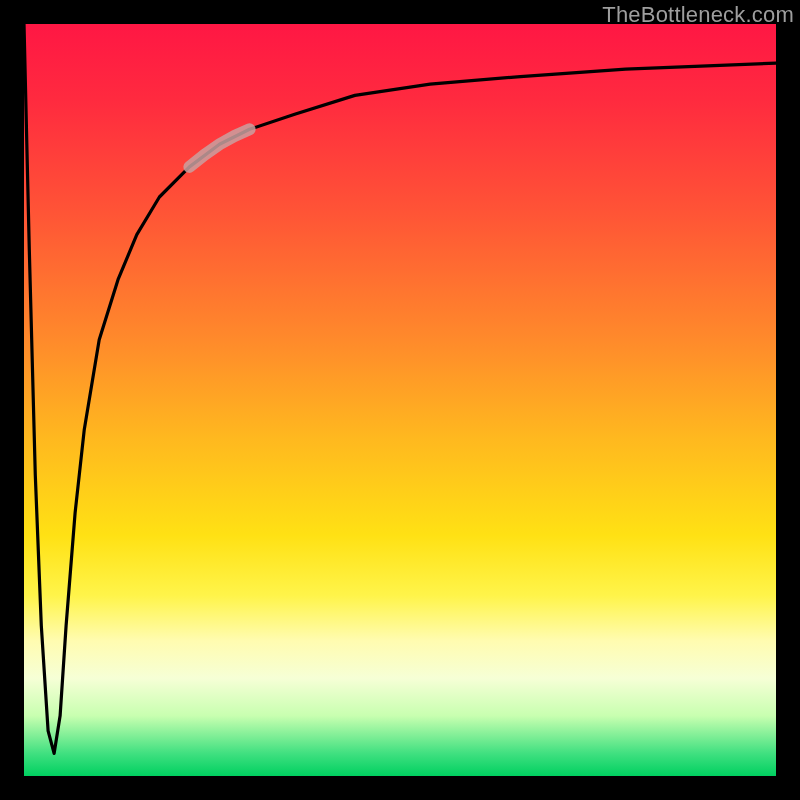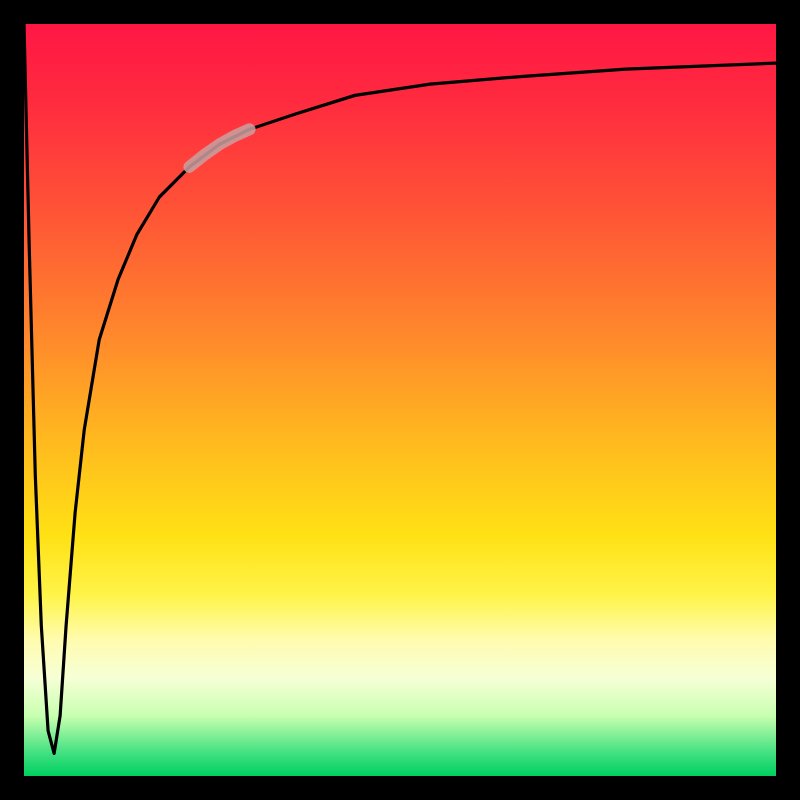--- a/index.html
+++ b/index.html
@@ -63,13 +63,14 @@
 <body>
 
 <div class="frame">
   <div class="plot-area"></div>
 
   <svg class="curve" viewBox="0 0 752 752" preserveAspectRatio="none">
     <path id="main-curve" fill="none" stroke="#000" stroke-width="3.2" stroke-linejoin="round" stroke-linecap="round" d="M0.0 0.0 L5.3 225.6 L11.3 451.2 L17.3 601.6 L24.1 706.9 L30.1 729.4 L36.1 691.8 L42.1 601.6 L51.1 488.8 L60.2 406.1 L75.2 315.8 L94.0 255.7 L112.8 210.6 L135.4 173.0 L165.4 142.9 L195.5 120.3 L225.6 105.3 L270.7 90.2 L330.9 71.4 L406.1 60.2 L496.3 52.6 L601.6 45.1 L752.0 39.1"></path>
     <path id="highlight-curve" fill="none" stroke="#caa0a0" stroke-width="12" stroke-linecap="round" opacity="0.85" d="M165.4 142.9 L180.5 130.8 L195.5 120.3 L210.6 112.0 L225.6 105.3"></path>
   </svg>
 
+  <div class="attribution">TheBottleneck.com</div>
 </div>
 
 </body></html>

